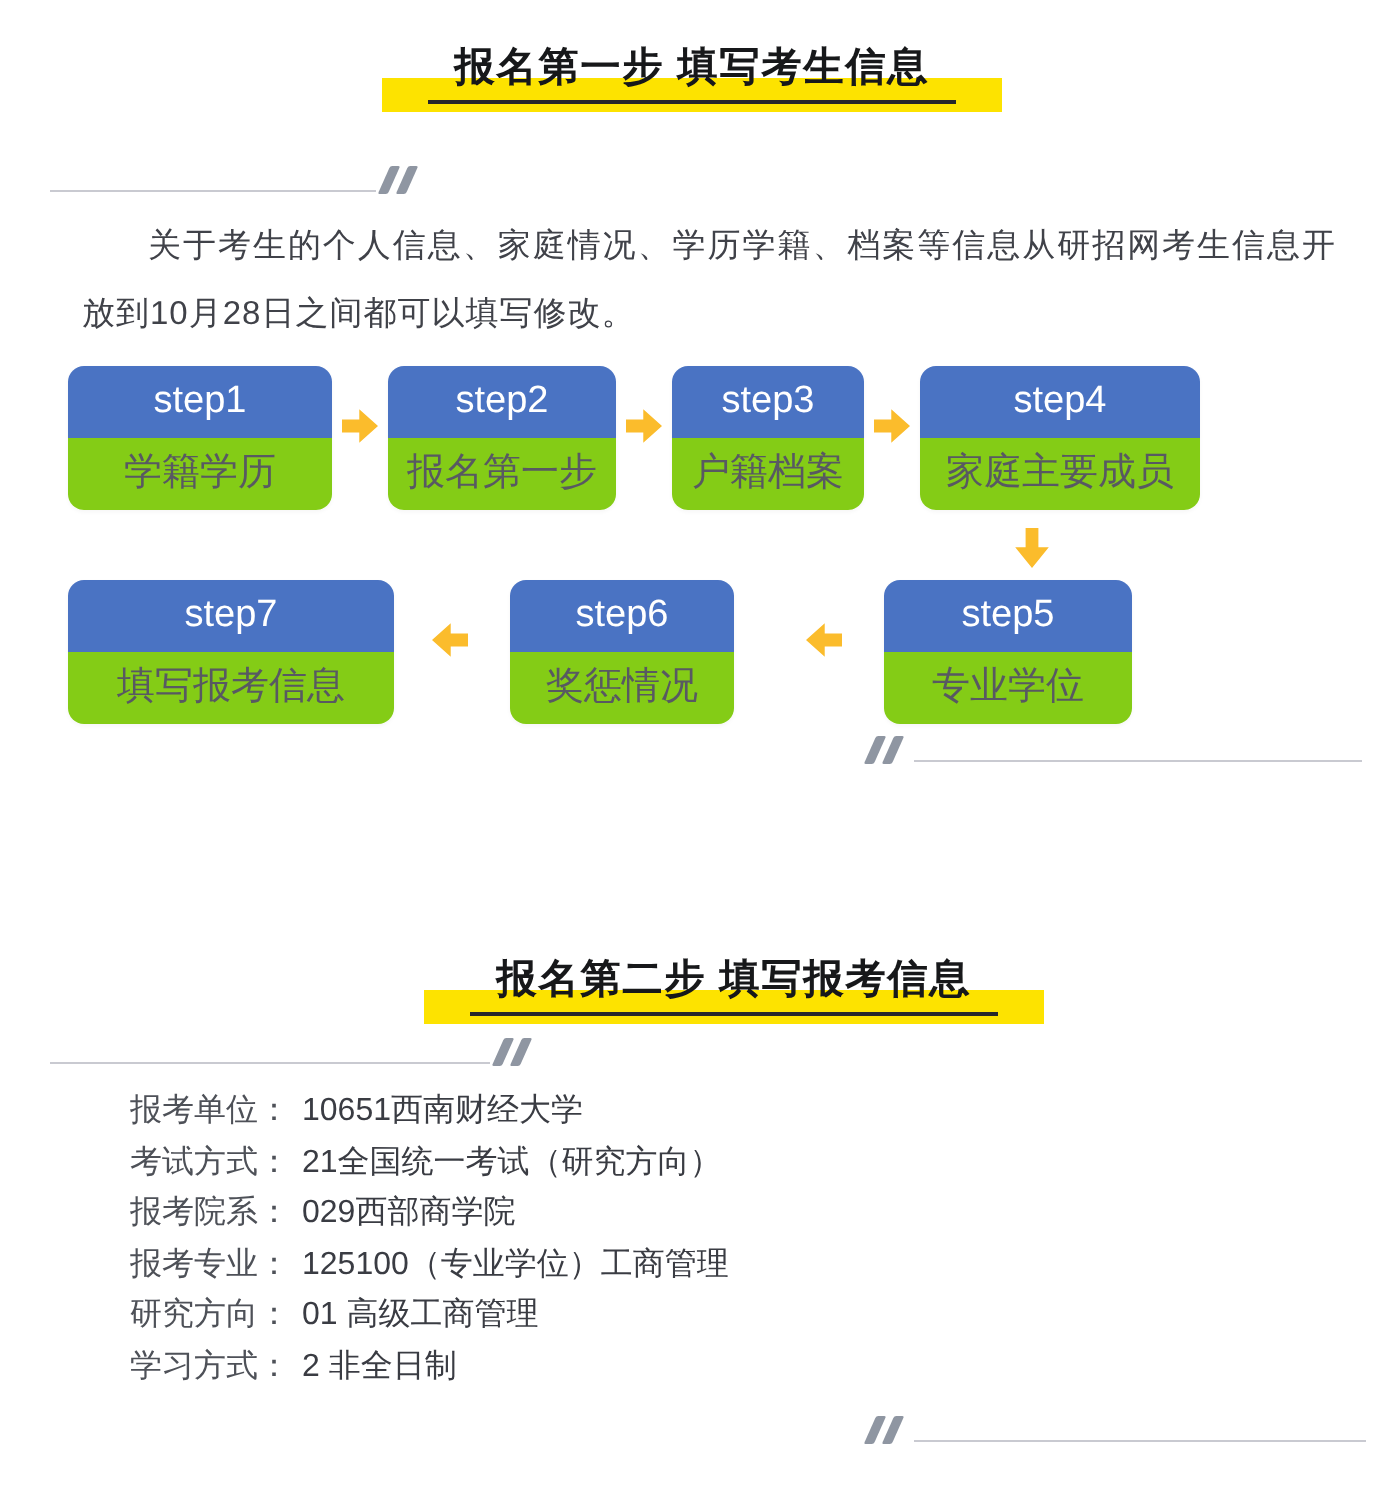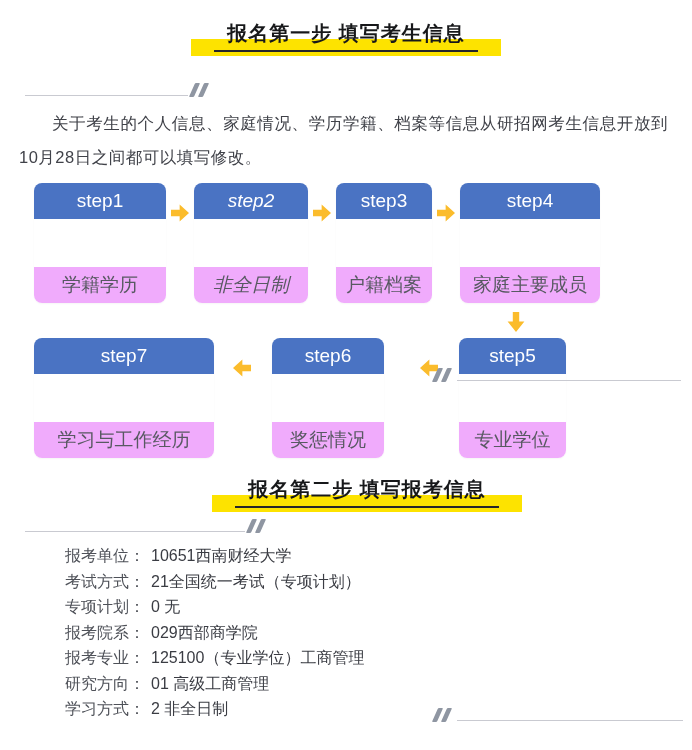--- a/index.html
+++ b/index.html
@@ -26,33 +26,33 @@
     margin-right:4px;border-radius:1px;}
   .quote.open1{left:25px;top:81px;}
   .quote.open1 .q-line{width:163px;}
   .quote.close1{left:431px;top:366px;}
   .quote.close1 .q-line{width:224px;}
   .quote.open2{left:25px;top:517px;}
   .quote.open2 .q-line{width:220px;}
   .quote.close2{left:431px;top:706px;}
   .quote.close2 .q-line{width:226px;}
   
-  .para{position:absolute;left:19px;right:24px;top:106px;
+  .para{position:absolute;left:41px;right:24px;top:106px;
     font-size:16.5px;line-height:34px;color:#404249;text-indent:2em;
     letter-spacing:.5px;margin:0;text-align:justify;}
   
   .flow{position:absolute;left:34px;top:183px;width:624px;}
   .flow-row{display:flex;align-items:flex-start;}
   .card{border-radius:8px;box-shadow:0 1px 2px rgba(0,0,0,0.04);}
   .card-head{height:36px;line-height:36px;text-align:center;color:#ffffff;
     font-size:19px;background:var(--accent,#4a73c3);border-radius:8px 8px 0 0;}
   .card-body{height:36px;line-height:36px;text-align:center;color:#585962;
-    font-size:19px;background:#f0abfc;border-radius:0 0 8px 8px;margin-top:48px;}
-  .w1{width:132px;} .w2{width:114px;font-style:italic;} .w3{width:96px;} .w4{width:140px;}
-  .w7{width:180px;} .w6{width:112px;} .w5{width:107px;}
+    font-size:19px;background:#84cc16;border-radius:0 0 8px 8px;}
+  .w1{width:132px;} .w2{width:114px;} .w3{width:96px;} .w4{width:140px;}
+  .w7{width:163px;} .w6{width:112px;} .w5{width:124px;}
   .arrow{background:var(--arrow,#fbbc2c);}
   .arrow.right{width:18px;height:20px;margin-top:20px;
     clip-path:polygon(0 34%,48% 34%,48% 8%,100% 50%,48% 92%,48% 66%,0 66%);}
   .arrow.left{width:18px;height:20px;margin-top:20px;
     clip-path:polygon(100% 34%,52% 34%,52% 8%,0 50%,52% 92%,52% 66%,100% 66%);}
   .arrow.down{width:20px;height:20px;margin:9px 0 6px 472px;
     clip-path:polygon(34% 0,66% 0,66% 48%,92% 48%,50% 100%,8% 48%,34% 48%);}
   .gap5{margin:0 5px;}
   .r2a1{margin-left:19px;margin-right:21px;}
   .r2a2{margin-left:36px;margin-right:21px;}
@@ -85,40 +85,40 @@
 
 <div class="flow">
   <div class="flow-row">
     <div class="card w1">
       <div class="card-head">step1</div>
       <div class="card-body">学籍学历</div>
     </div>
     <div class="arrow right gap5"></div>
     <div class="card w2">
       <div class="card-head">step2</div>
-      <div class="card-body">非全日制</div>
+      <div class="card-body">报名第一步</div>
     </div>
     <div class="arrow right gap5"></div>
     <div class="card w3">
       <div class="card-head">step3</div>
       <div class="card-body">户籍档案</div>
     </div>
     <div class="arrow right gap5"></div>
     <div class="card w4">
       <div class="card-head">step4</div>
       <div class="card-body">家庭主要成员</div>
     </div>
   </div>
 
   <div class="arrow down"></div>
 
   <div class="flow-row">
     <div class="card w7">
       <div class="card-head">step7</div>
-      <div class="card-body">学习与工作经历</div>
+      <div class="card-body">填写报考信息</div>
     </div>
     <div class="arrow left r2a1"></div>
     <div class="card w6">
       <div class="card-head">step6</div>
       <div class="card-body">奖惩情况</div>
     </div>
     <div class="arrow left r2a2"></div>
     <div class="card w5">
       <div class="card-head">step5</div>
       <div class="card-body">专业学位</div>
@@ -147,24 +147,21 @@
       <i></i>
       <i></i>
     </span>
 </div>
 
 <ul class="info-list">
   <li>
     <span class="info-label">报考单位：</span><span class="info-value">10651西南财经大学</span>
   </li>
   <li>
-    <span class="info-label">考试方式：</span><span class="info-value">21全国统一考试（专项计划）</span>
-  </li>
-  <li>
-    <span class="info-label">专项计划：</span><span class="info-value">0 无</span>
+    <span class="info-label">考试方式：</span><span class="info-value">21全国统一考试（研究方向）</span>
   </li>
   <li>
     <span class="info-label">报考院系：</span><span class="info-value">029西部商学院</span>
   </li>
   <li>
     <span class="info-label">报考专业：</span><span class="info-value">125100（专业学位）工商管理</span>
   </li>
   <li>
     <span class="info-label">研究方向：</span><span class="info-value">01 高级工商管理</span>
   </li>

